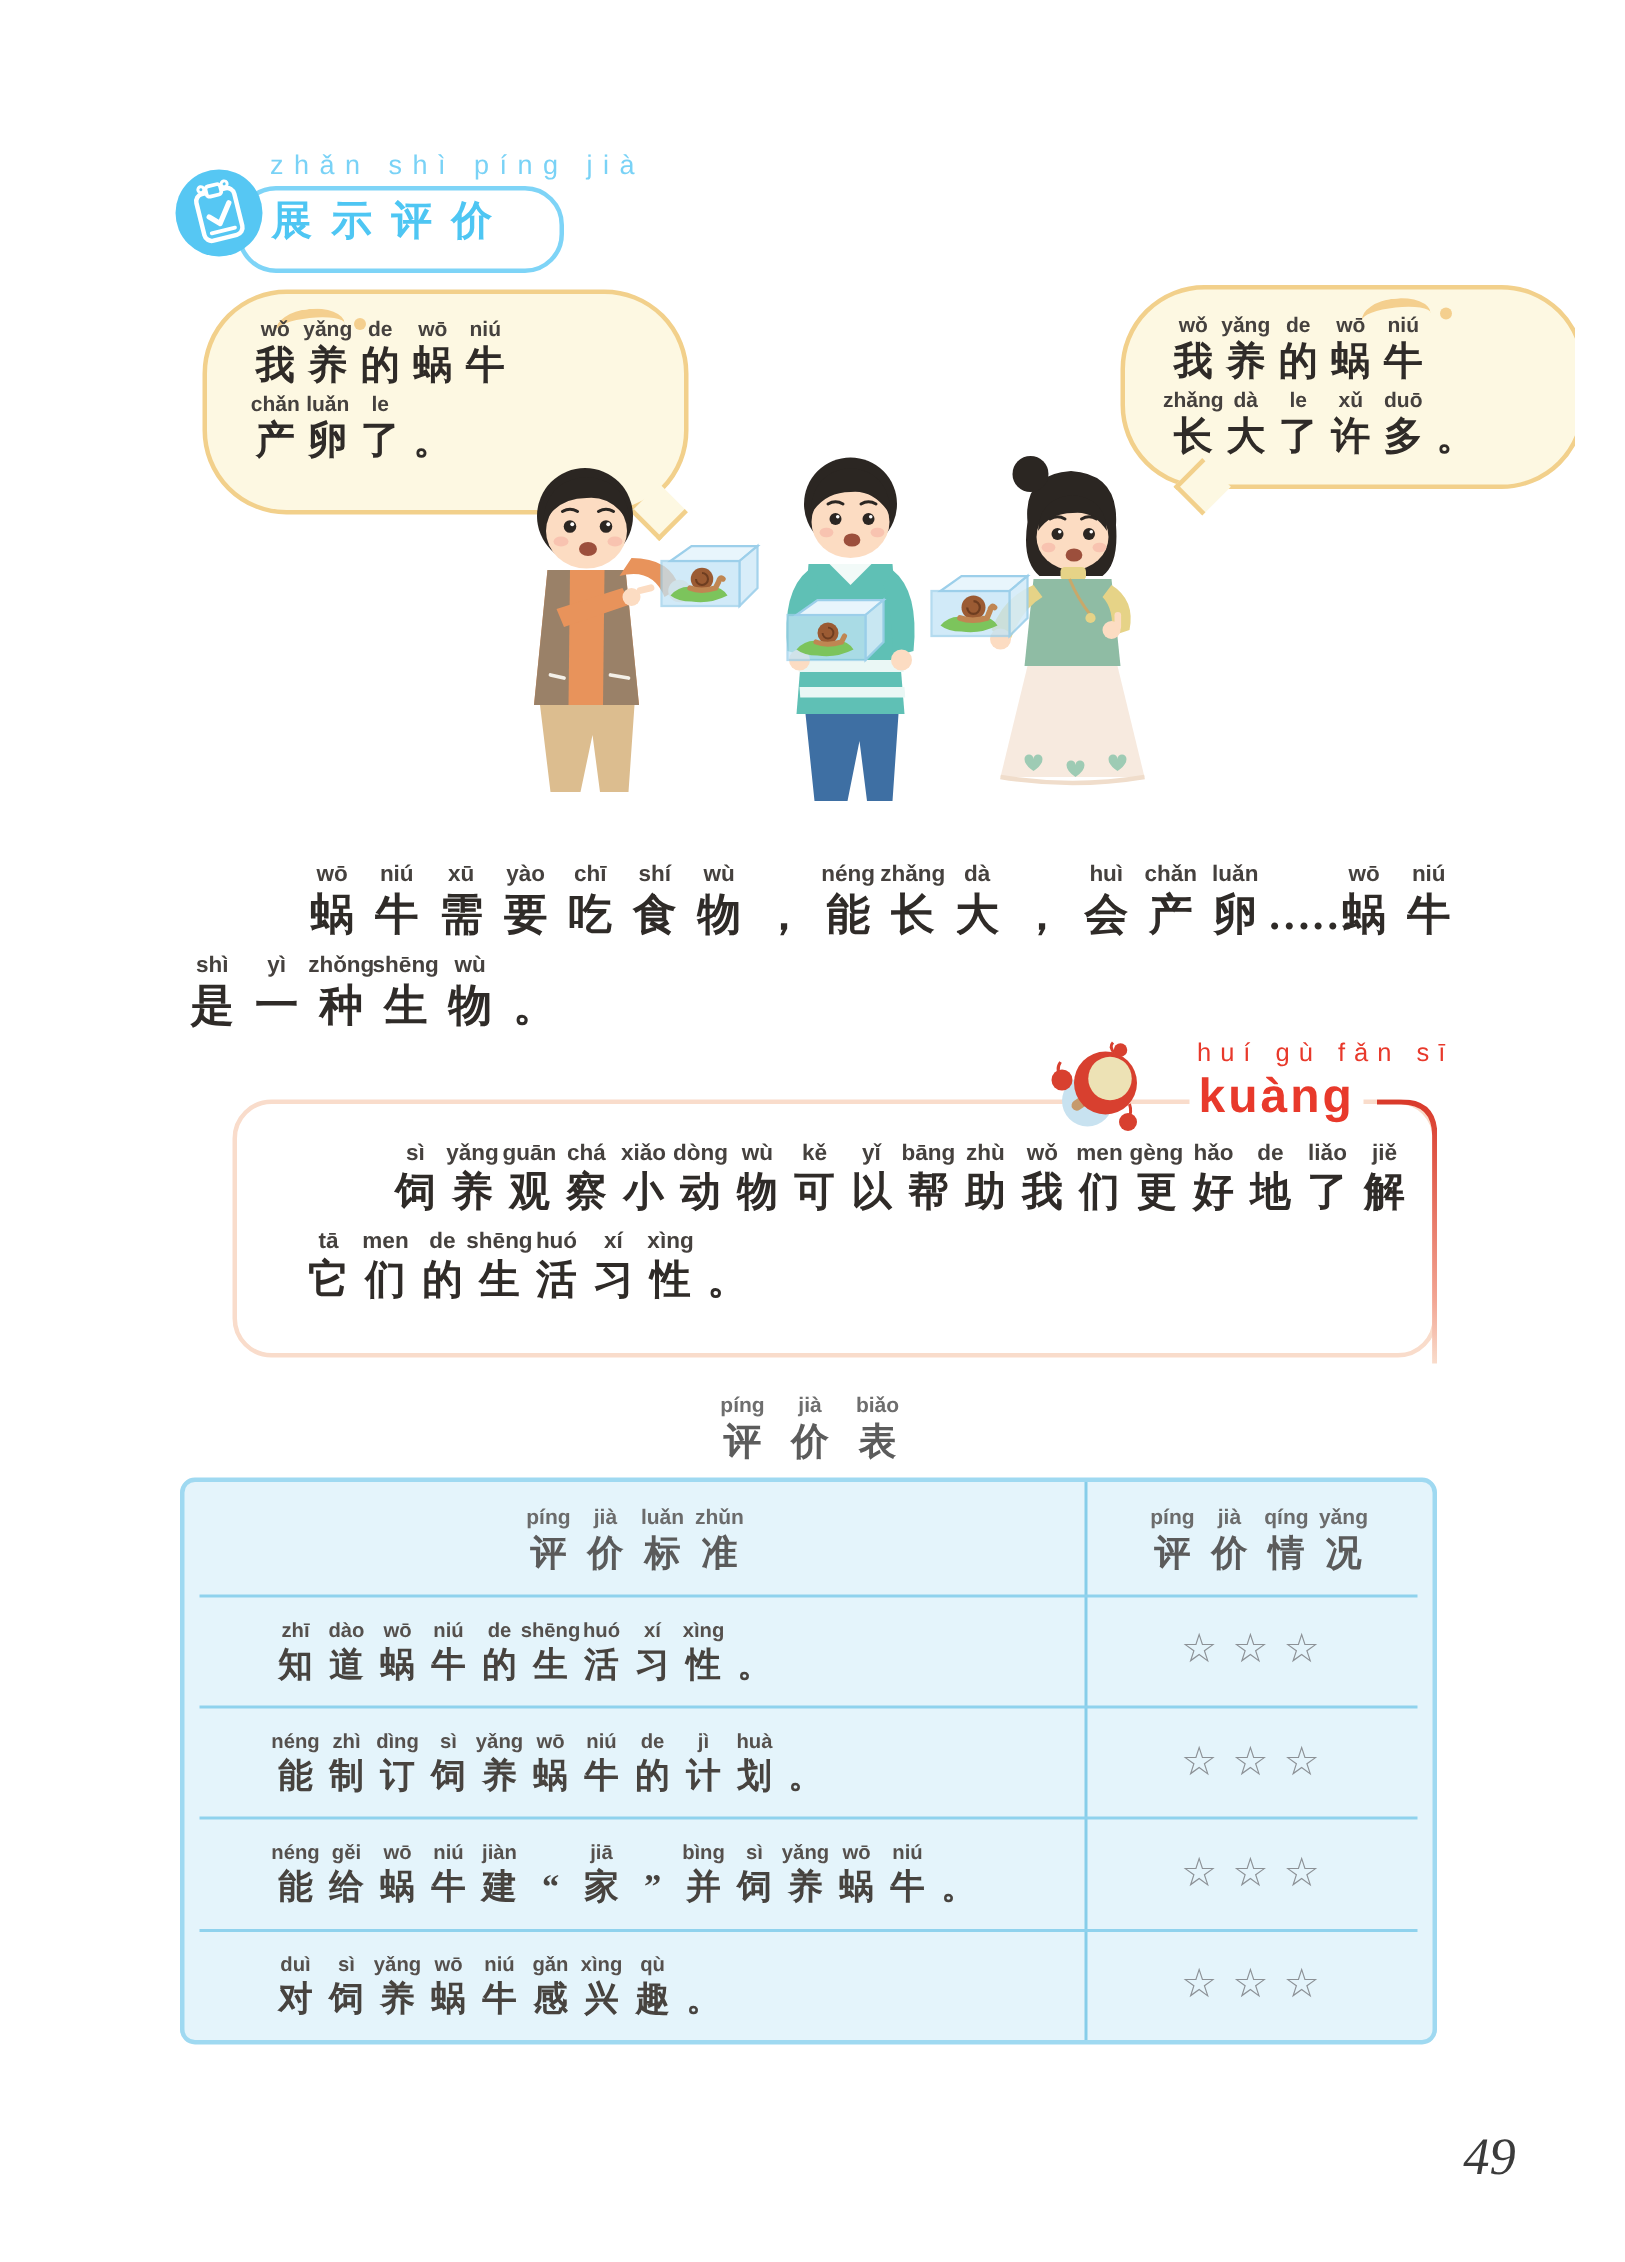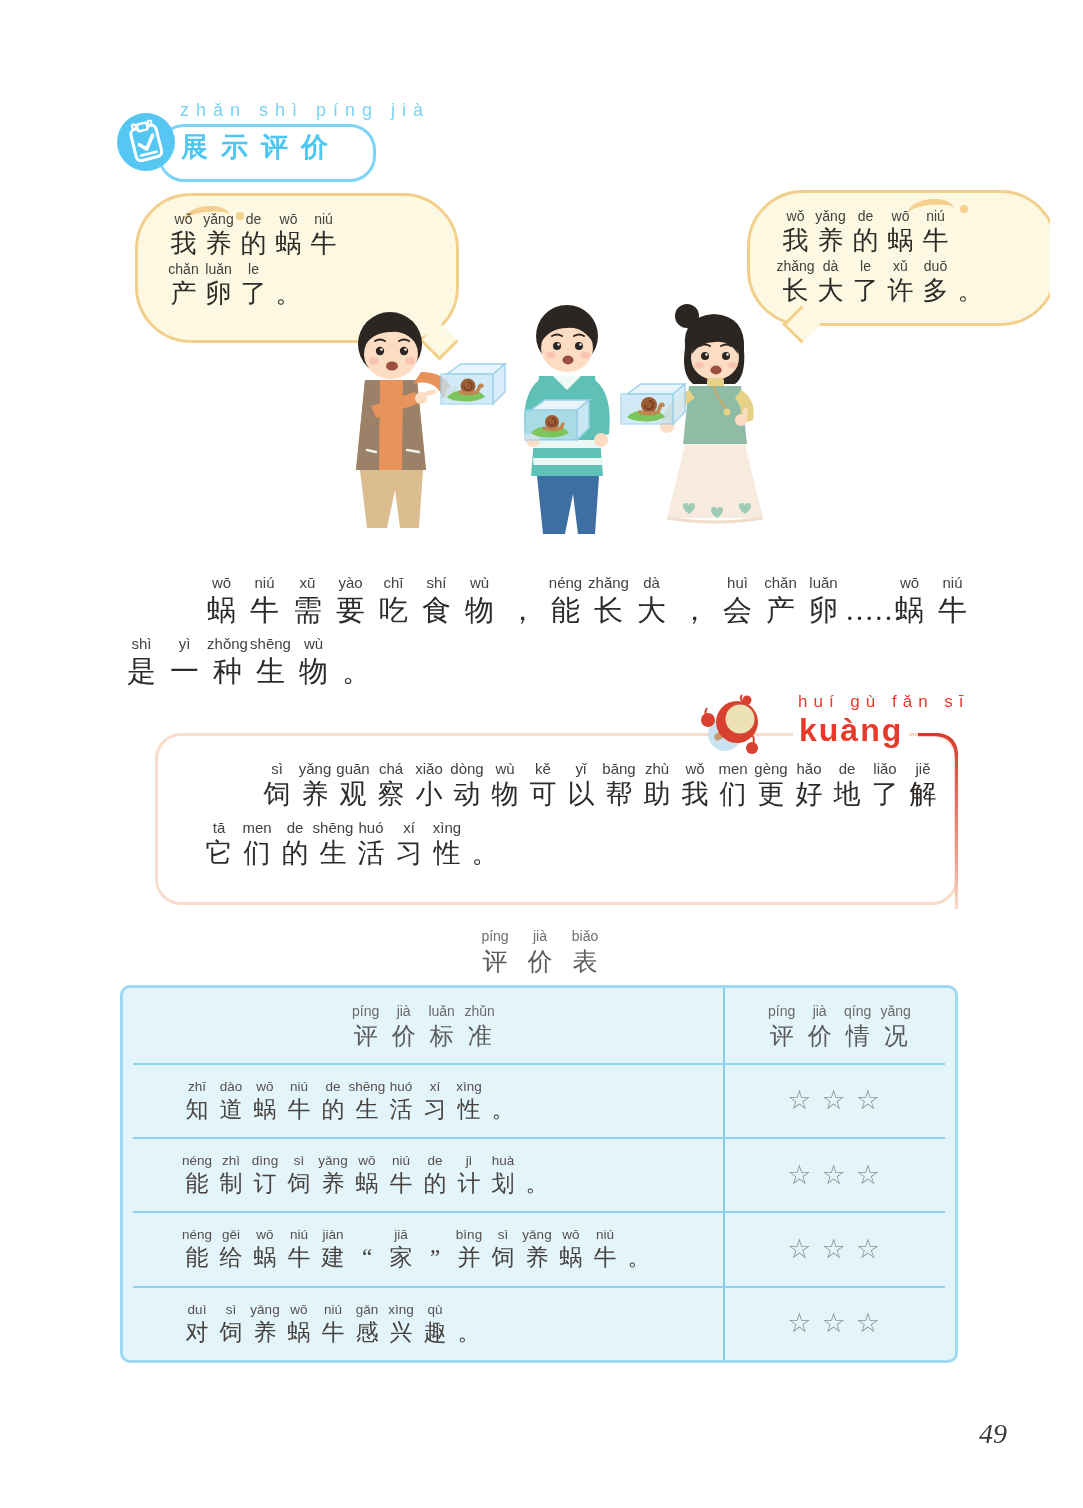--- a/index.html
+++ b/index.html
@@ -1,20 +1,20 @@
 <!DOCTYPE html>
 <html><head>
 <meta charset="utf-8">
 <style>
   html,body{margin:0;padding:0;background:#ffffff;}
   .page{position:relative;width:1050px;height:1508px;background:#ffffff;overflow:hidden;
         font-family:"Liberation Serif","DejaVu Serif",serif;color:#2f2b28;}
 
   
-  .rb{white-space:nowrap;}
+  .rb{white-space:nowrap;font-weight:bold;}
   .rb-item{display:inline-block;text-align:center;vertical-align:bottom;position:relative;}
   .pt{display:block;font-family:"Liberation Sans","DejaVu Sans",sans-serif;color:#45413e;
       white-space:nowrap;margin:0 -30px;height:21px;font-size:15px;line-height:21px;}
   .ch{display:block;font-family:"Liberation Serif","DejaVu Serif",serif;line-height:1.18;}
 
   
   .hdr-pinyin{position:absolute;left:180px;top:100px;font-family:"Liberation Sans","DejaVu Sans",sans-serif;
       font-size:18px;color:#79d2f6;letter-spacing:7px;}
   .hdr-pill{position:absolute;left:158px;top:124px;width:212px;height:52px;
       border:3px solid #7ed4f7;border-radius:26px;}
@@ -87,21 +87,21 @@
   .t-header .rb-item{width:38px;}
   .t-header .ch{font-size:24px;color:#5b5b5b;}
   .t-header .pt{font-size:14px;color:#6b6b6b;}
   .t-row .rb-item{width:34px;}
   .t-row .ch{font-size:23px;color:#47433f;}
   .t-row .pt{font-size:13.5px;color:#55504d;height:19px;line-height:19px;}
   .stars{font-family:"DejaVu Sans",sans-serif;font-size:27px;color:#8c9196;letter-spacing:10px;}
 
   
   .pagenum{position:absolute;left:958px;top:1418px;width:70px;text-align:center;
-      font-family:"Liberation Serif","DejaVu Serif",serif;font-style:italic;font-size:28px;color:#3b3b3b;}
+      font-family:"Liberation Serif","DejaVu Serif",serif;font-style:italic;font-size:35px;color:#3b3b3b;}
 </style>
 </head>
 <body>
 
 <div class="page">
 
   <div class="hdr-pinyin">zhǎn shì píng jià</div>
   <div class="hdr-pill"></div>
   <div class="hdr-title">展示评价</div>
   <div class="hdr-icon">

